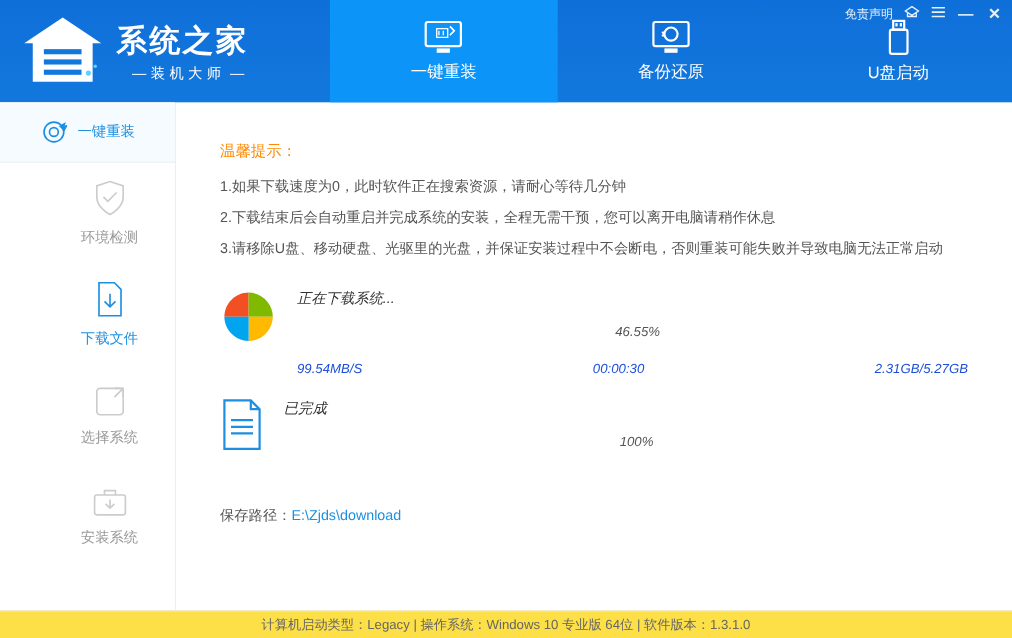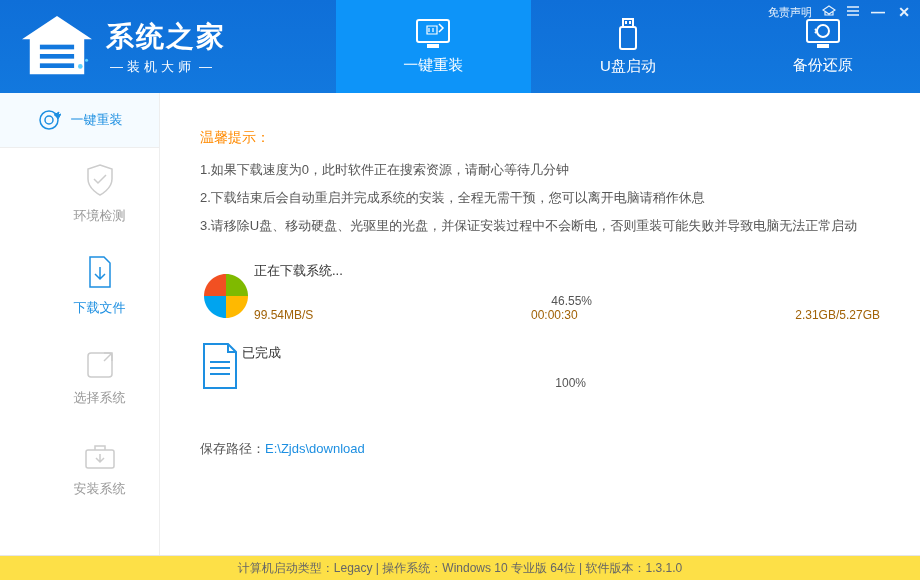--- a/index.html
+++ b/index.html
@@ -1,50 +1,50 @@
 <!DOCTYPE html>
 <html><head>
 <meta charset="utf-8">
 <style>
 * { margin: 0; padding: 0; box-sizing: border-box; font-family: "Microsoft YaHei", sans-serif; }
 body { width: 920px; height: 580px; background: #fff; overflow: hidden; }
 .header { height: 93px; background: linear-gradient(to bottom, #0f6fd8, #1278de); display: flex; position: relative; }
-.logo-area { width: 336px; display: flex; align-items: center; padding-left: 18px; gap: 10px; }
+.logo-area { width: 300px; display: flex; align-items: center; padding-left: 18px; gap: 10px; }
 .logo-icon { width: 78px; height: 70px; }
 .logo-text { color: #fff; }
 .logo-title { font-size: 28px; font-weight: bold; letter-spacing: 2px; }
-.logo-sub { font-size: 13px; text-align: left; margin-top: 2px; letter-spacing: 4px; }
+.logo-sub { font-size: 13px; text-align: right; margin-top: 2px; letter-spacing: 4px; }
 .logo-sub::before, .logo-sub::after { content: "—"; margin: 0 4px; letter-spacing: 0; }
 .top-tabs { flex: 1; display: flex; }
 .top-tab { flex: 1; display: flex; flex-direction: column; align-items: center; justify-content: center; color: #fff; cursor: pointer; gap: 6px; }
 .top-tab.active { background: #0d94f9; }
 .top-tab-label { font-size: 15px; }
 .top-controls { position: absolute; top: 4px; right: 8px; display: flex; align-items: center; gap: 10px; color: #fff; font-size: 11px; }
 .top-controls > * { cursor: pointer; opacity: 0.9; }
 .top-controls .win-btn { font-size: 14px; font-weight: bold; width: 16px; text-align: center; }
 .body-area { display: flex; height: 462px; }
 .sidebar { width: 160px; display: flex; flex-direction: column; border-right: 1px solid #eee; }
 .side-item { height: 92px; display: flex; flex-direction: row; align-items: center; justify-content: center; gap: 10px; color: #999; cursor: pointer; position: relative; }
 .side-item.tall { flex-direction: column; gap: 8px; padding-left: 40px; }
 .side-item.active { color: #1d8fe1; background: #f5fbff; }
 .side-item.current { color: #1d8fe1; }
 .side-item.first { height: 55px; border-bottom: 1px solid #eee; }
 .side-label { font-size: 13px; }
 .content { flex: 1; padding: 36px 40px 10px 40px; }
 .tips-title { color: #ff8a00; font-size: 14px; margin-bottom: 14px; }
 .tips-line { color: #555; font-size: 13px; margin-bottom: 10px; line-height: 1.4; }
-.download-block { display: flex; align-items: flex-end; gap: 2px; margin-top: 26px; }
+.download-block { display: flex; align-items: flex-start; gap: 18px; margin-top: 26px; font-style: italic; }
 .dl-icon { width: 52px; height: 52px; flex-shrink: 0; }
 .dl-right { flex: 1; }
 .dl-title { font-size: 13px; color: #333; margin-bottom: 6px; }
 .progress-wrap { position: relative; display: flex; align-items: center; gap: 8px; flex-direction: column; }
 .progress-bar { flex: 1; height: 8px; background: #e6e6e6; border-radius: 2px; overflow: hidden; }
 .progress-fill { height: 100%; background: #0d94f9; }
 .progress-pct { font-size: 12px; color: #555; width: 50px; text-align: right; }
-.dl-stats { display: flex; justify-content: space-between; font-size: 12px; color: #a16207; margin-top: 0; }
+.dl-stats { display: flex; justify-content: space-between; font-size: 12px; color: #1d4ed8; margin-top: 20px; }
 .second-block { margin-top: 20px; }
 .save-path { margin-top: 50px; font-size: 13px; }
 .save-path-label { color: #555; }
 .save-path-value { color: #1d8fe1; }
 .footer { height: 25px; background: #fde047; display: flex; align-items: center; justify-content: center; font-size: 12px; color: #666; border-top: 1px solid #e6e6e6; }
 .doc-icon { width: 40px; height: 48px; }
 </style>
 </head>
 <body>
 
@@ -67,36 +67,36 @@
     <div class="top-tab active">
       <svg width="40" height="32" viewBox="0 0 40 32">
         <rect x="4" y="2" width="32" height="22" rx="2" fill="none" stroke="#fff" stroke-width="2"></rect>
         <rect x="14" y="26" width="12" height="4" fill="#fff"></rect>
         <path d="M14 8 h10 v8 h-10 z M16 10 v4 M20 10 v4" stroke="#fff" stroke-width="1.2" fill="none"></path>
         <path d="M26 6 l4 4 -4 4" stroke="#fff" stroke-width="1.5" fill="none"></path>
       </svg>
       <span class="top-tab-label">一键重装</span>
     </div>
     <div class="top-tab">
+      <svg width="40" height="32" viewBox="0 0 40 32">
+        <rect x="4" y="2" width="32" height="22" rx="2" fill="none" stroke="#fff" stroke-width="2"></rect>
+        <rect x="14" y="26" width="12" height="4" fill="#fff"></rect>
+        <circle cx="20" cy="13" r="6" fill="none" stroke="#fff" stroke-width="2"></circle>
+        <path d="M14 13 l-2 -2 M14 13 l-2 2" stroke="#fff" stroke-width="2"></path>
+      </svg>
+      <span class="top-tab-label">备份还原</span>
+    </div>
+    <div class="top-tab">
       <svg width="30" height="34" viewBox="0 0 30 34">
         <rect x="10" y="2" width="10" height="8" fill="none" stroke="#fff" stroke-width="2"></rect>
         <rect x="7" y="10" width="16" height="22" rx="2" fill="none" stroke="#fff" stroke-width="2"></rect>
         <rect x="12" y="4" width="2" height="3" fill="#fff"></rect>
         <rect x="16" y="4" width="2" height="3" fill="#fff"></rect>
       </svg>
       <span class="top-tab-label">U盘启动</span>
-    </div>
-    <div class="top-tab">
-      <svg width="40" height="32" viewBox="0 0 40 32">
-        <rect x="4" y="2" width="32" height="22" rx="2" fill="none" stroke="#fff" stroke-width="2"></rect>
-        <rect x="14" y="26" width="12" height="4" fill="#fff"></rect>
-        <circle cx="20" cy="13" r="6" fill="none" stroke="#fff" stroke-width="2"></circle>
-        <path d="M14 13 l-2 -2 M14 13 l-2 2" stroke="#fff" stroke-width="2"></path>
-      </svg>
-      <span class="top-tab-label">备份还原</span>
     </div>
   </div>
   <div class="top-controls">
     <span>免责声明</span>
     <span>
       <svg width="14" height="12" viewBox="0 0 14 12">
           <path d="M7 1 L13 5 L7 9 L1 5 Z M3 7 v3 h8 v-3" fill="none" stroke="#fff" stroke-width="1.2"></path>
         </svg>
     </span>
     <span>

